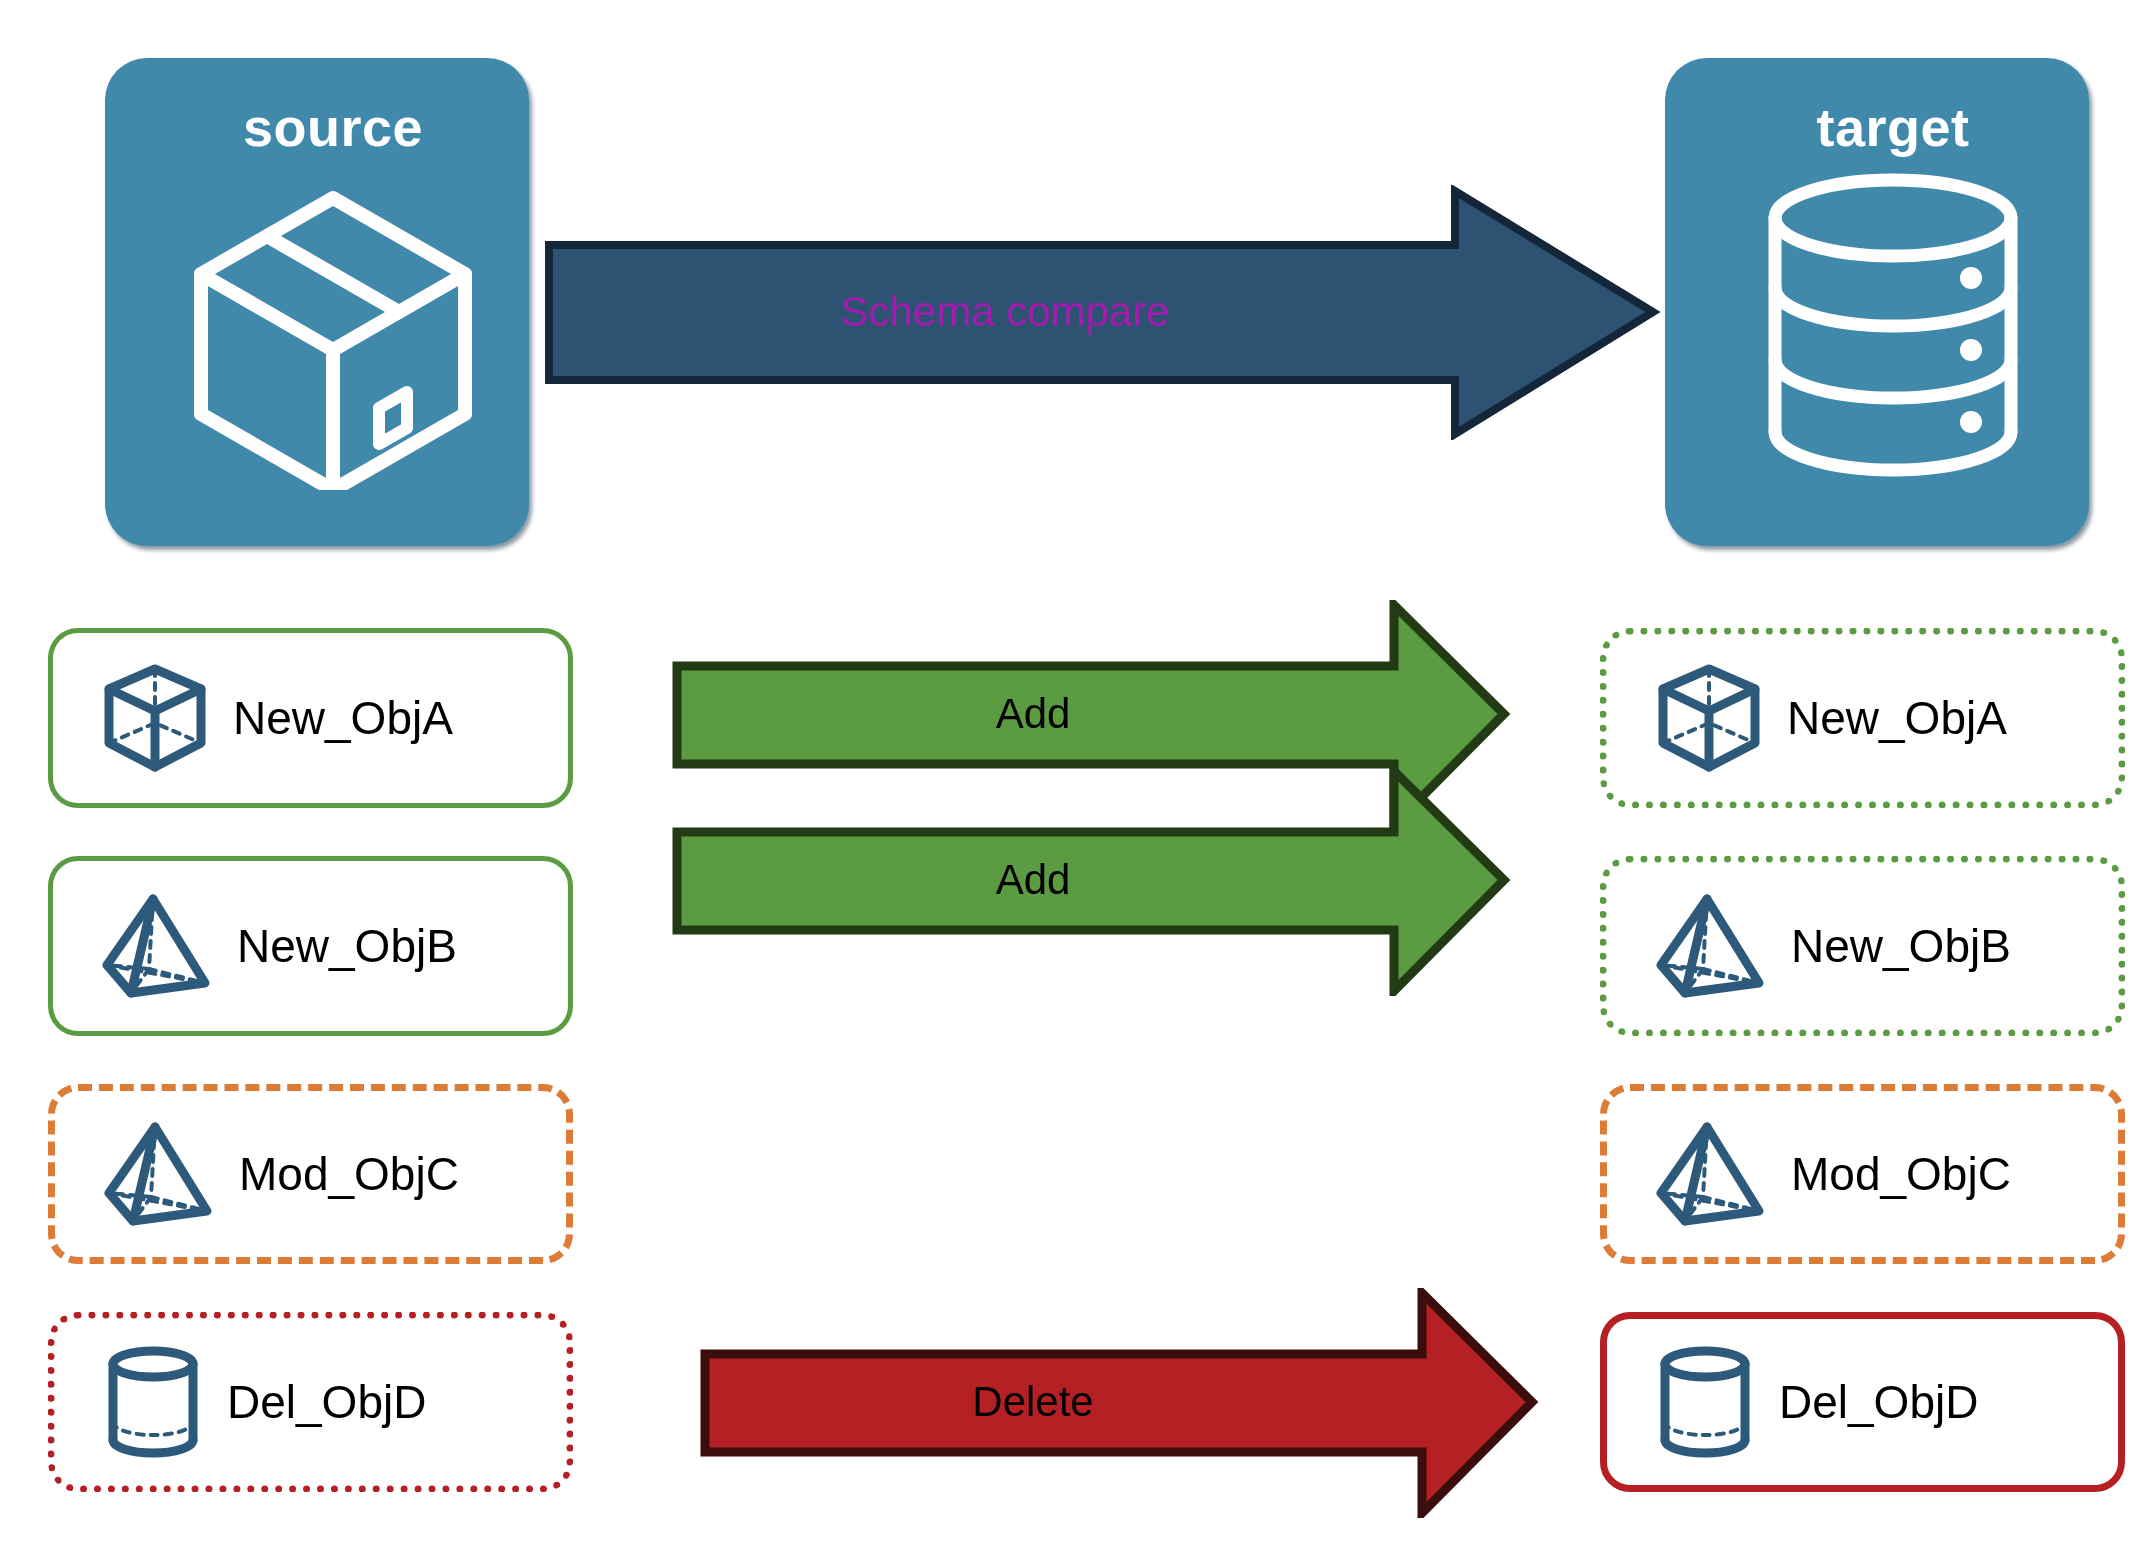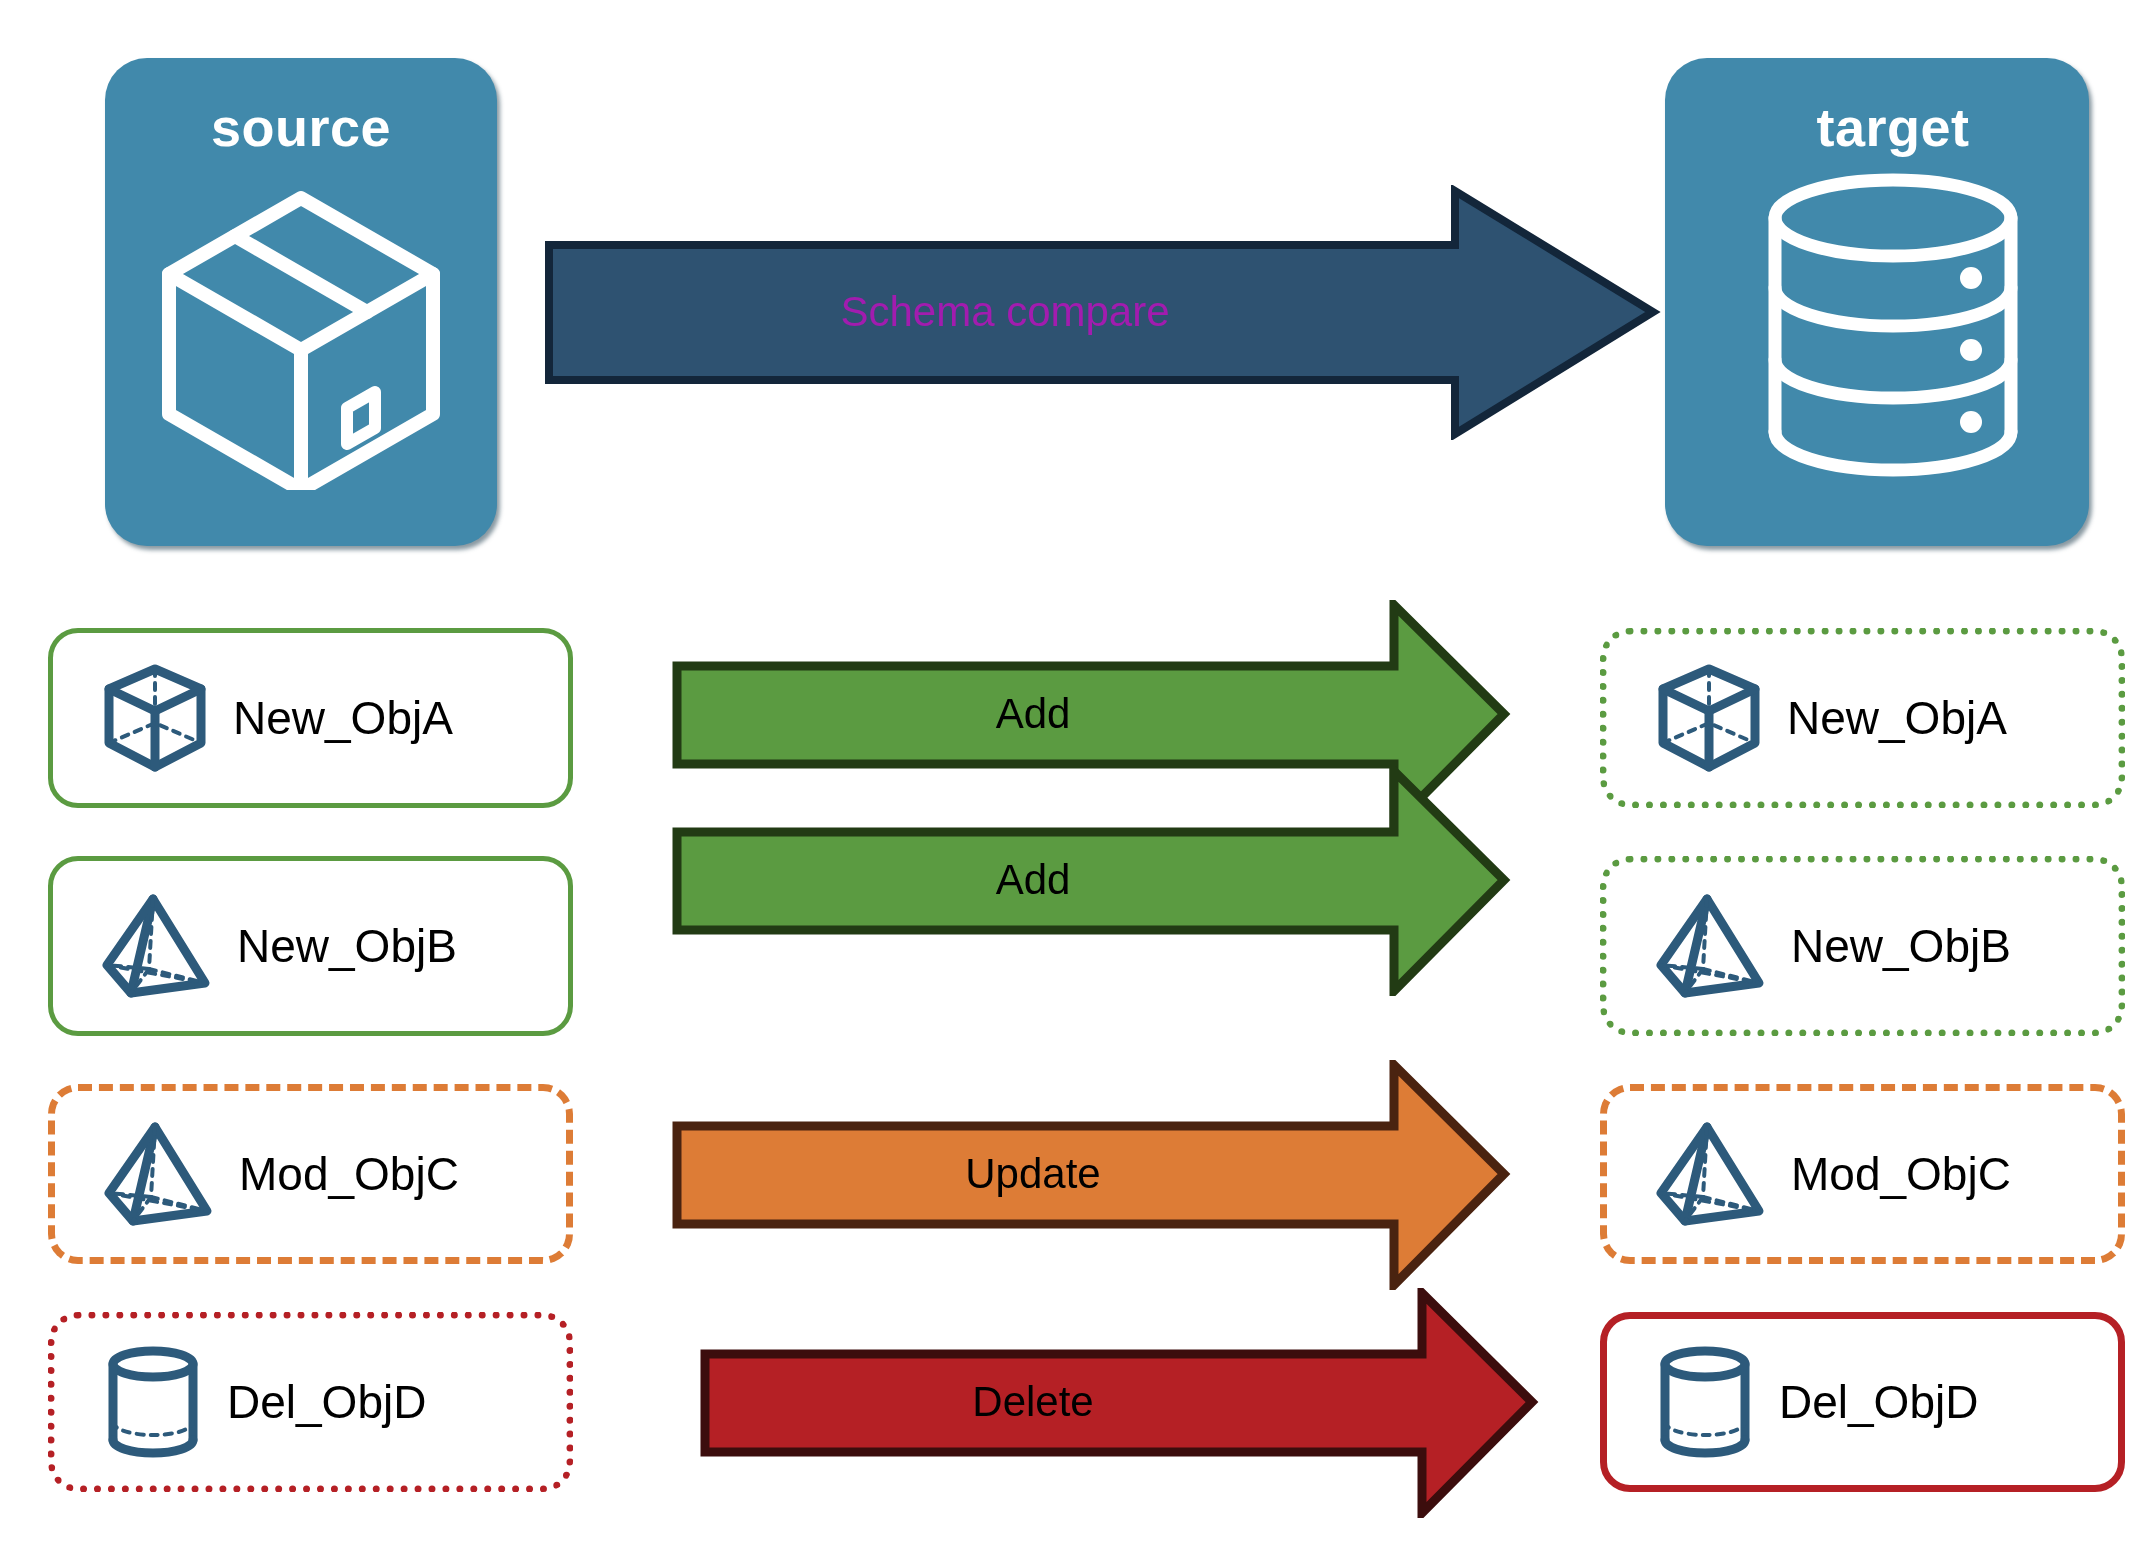--- a/index.html
+++ b/index.html
@@ -93,21 +93,21 @@
     font-size: 42px;
     white-space: nowrap;
     text-align: center;
   }
 </style>
 </head>
 <body>
 
 <div id="stage">
 
-  <div class="endpoint" style="left:105px; top:58px; width:392px; height:488px;">
+  <div class="endpoint" style="left:105px; top:58px; width:392px; height:488px;padding-left:32px;">
     <div class="endpoint-title">source</div>
     <div class="endpoint-glyph">
       <svg width="300" height="320" viewBox="0 0 300 320">
         <g fill="none" stroke="#ffffff" stroke-width="14" stroke-linejoin="round" stroke-linecap="round">
 
           <path d="M150 28 L282 104 L282 244 L150 320 L18 244 L18 104 Z"></path>
 
           <path d="M18 104 L150 180 L282 104"></path>
           <path d="M150 180 L150 320"></path>
 
@@ -245,26 +245,20 @@
           <path d="M52 8 L48 78"></path>
           <path d="M48 78 L6 74"></path>
           <path d="M48 78 L104 92"></path>
           <path d="M48 78 L30 102"></path>
         </g>
       </svg>
     </span>
     <span class="obj-label">Mod_ObjC</span>
   </div>
 
-  <div class="act-arrow" style="left:672px; top:1060px; width:840px; height:230px;">
-    <svg width="840" height="230" viewBox="0 0 840 230" preserveAspectRatio="none">
-      <path d="M5 66 L722 66 L722 5 L832 114 L722 225 L722 164 L5 164 Z" fill="#DD7C36" stroke="#4A2310" stroke-width="9" stroke-linejoin="miter"></path>
-    </svg>
-    <div class="act-arrow-label" style="left:0; width:722px; top:90px;">Update</div>
-  </div>
 
   <div class="objbox bd-dashed-orange" style="left:1600px; top:1084px; width:525px; height:180px;">
     <span class="obj-icon">
       <svg width="112" height="110" viewBox="0 0 112 110">
         <g fill="none" stroke="#2D5A7B" stroke-width="9" stroke-linejoin="round" stroke-linecap="round">
           <path d="M52 8 L104 92 L30 102 Z"></path>
           <path d="M52 8 L6 74 L30 102"></path>
         </g>
         <g fill="none" stroke="#2D5A7B" stroke-width="4" stroke-dasharray="7 7" stroke-linecap="round">
           <path d="M6 74 L104 92"></path>

